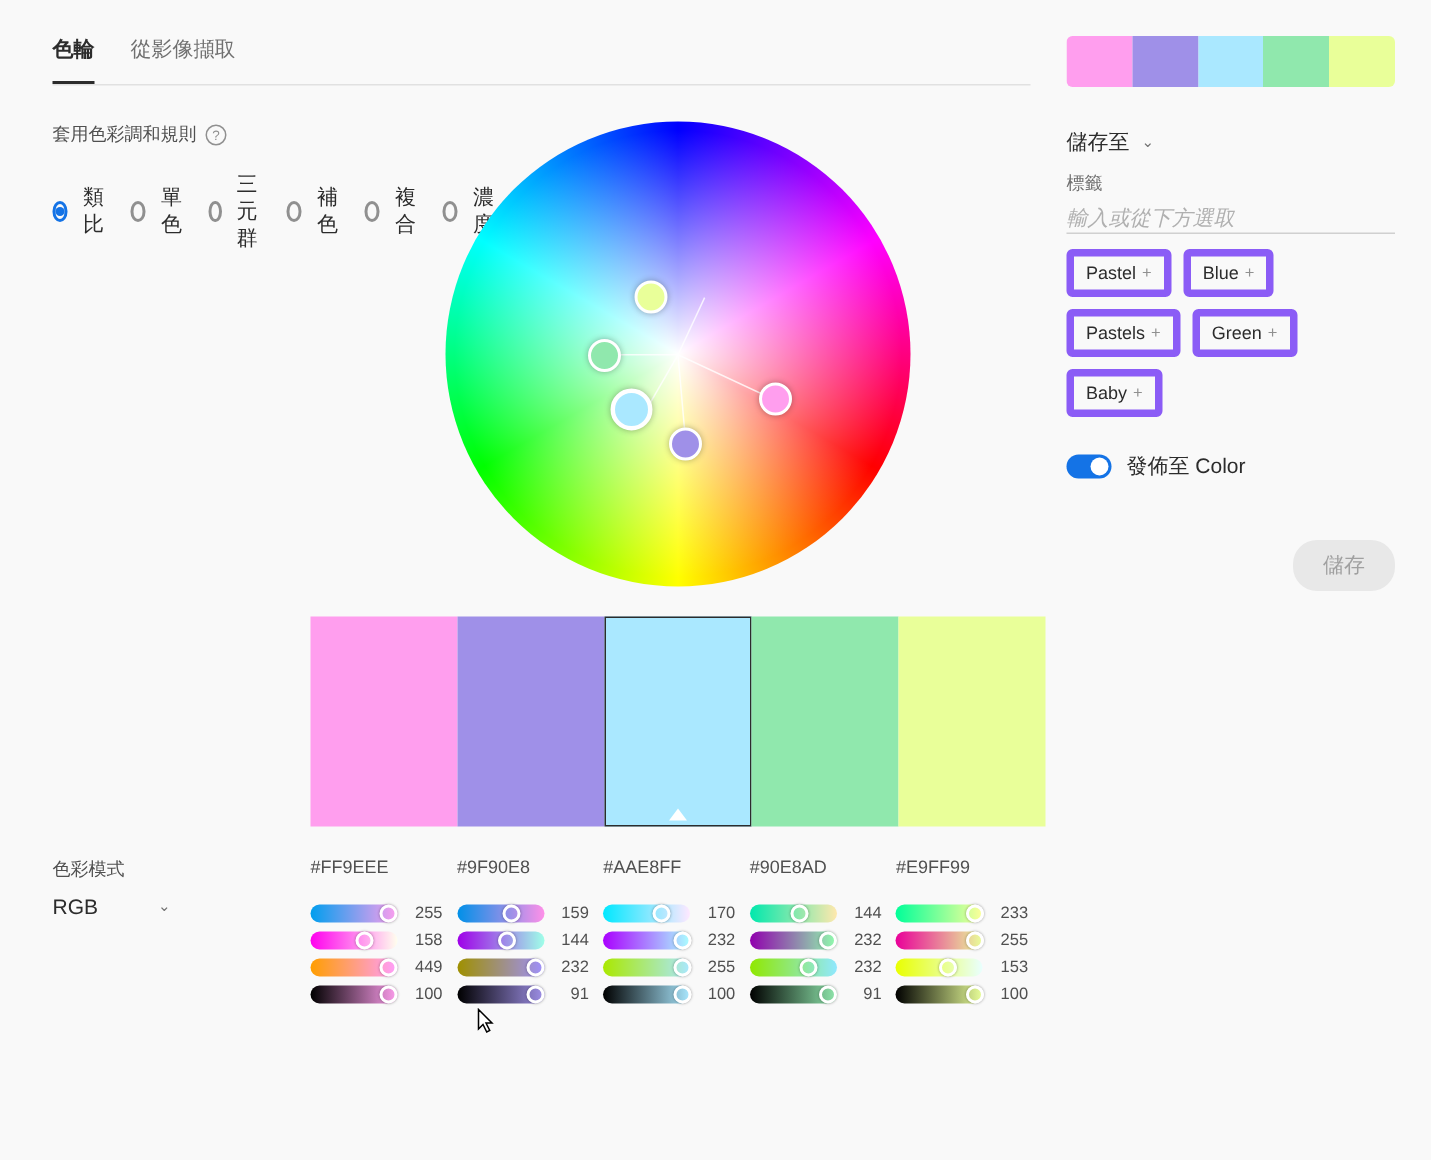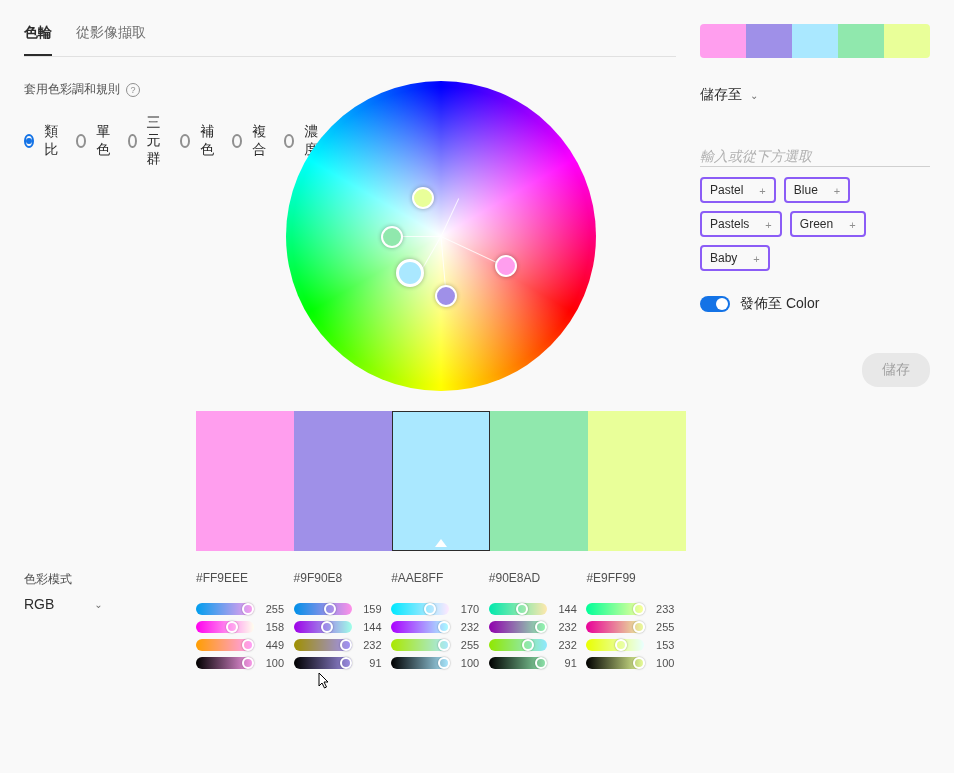--- a/index.html
+++ b/index.html
@@ -1,18 +1,18 @@
 <!DOCTYPE html>
 <html><head>
 <meta charset="utf-8">
 <style>
 * { box-sizing: border-box; margin: 0; padding: 0; }
 body { font-family: -apple-system, "Segoe UI", "Microsoft JhengHei", sans-serif; background: #f9f9f9; color: #2c2c2c; width: 954px; height: 773px; overflow: hidden; }
 .main { display: flex; }
-.left { width: 700px; padding: 24px; }
+.left { width: 700px; padding: 24px; margin-left: 11px; }
 .right { width: 254px; padding: 24px 24px 24px 0; }
 
 
 .tabs { display: flex; gap: 24px; border-bottom: 1px solid #e1e1e1; margin-bottom: 24px; }
 .tab { padding-bottom: 12px; font-size: 14px; color: #707070; cursor: pointer; }
 .tab.active { color: #2c2c2c; font-weight: 600; border-bottom: 2px solid #2c2c2c; }
 
 .content { display: flex; gap: 32px; }
 .rules { width: 140px; }
 .rules-title { font-size: 12px; color: #505050; margin-bottom: 16px; display: flex; align-items: center; gap: 6px; }
@@ -43,27 +43,27 @@
 .values { flex: 1; display: grid; grid-template-columns: repeat(5, 1fr); gap: 0 8px; }
 .hex-label { font-size: 12px; color: #505050; margin-bottom: 18px; font-weight: 500; }
 .slider-row { display: flex; align-items: center; gap: 6px; margin-bottom: 6px; }
 .slider { width: 58px; height: 12px; border-radius: 6px; position: relative; }
 .slider-thumb { position: absolute; width: 12px; height: 12px; border: 2px solid #fff; border-radius: 50%; top: 0; box-shadow: 0 0 2px rgba(0,0,0,0.4); }
 .slider-val { font-size: 11px; color: #505050; width: 24px; text-align: right; }
 
 
 .mini-swatches { display: flex; height: 34px; border-radius: 4px; overflow: hidden; margin-bottom: 28px; }
 .mini-swatch { flex: 1; }
-.save-to { font-size: 14px; display: flex; align-items: center; gap: 8px; margin-bottom: 36px; cursor: pointer; }
+.save-to { font-size: 14px; display: flex; align-items: center; gap: 8px; margin-bottom: 11px; cursor: pointer; }
 .field-row { display: flex; gap: 8px; margin-bottom: 18px; align-items: flex-start; }
 .field-label { font-size: 12px; color: #707070; width: 16px; line-height: 1.2; }
 .field-input { flex: 1; font-size: 14px; border: none; border-bottom: 1px solid #d0d0d0; background: transparent; padding: 2px 0; outline: none; }
 .field-input::placeholder { color: #b0b0b0; font-style: italic; }
 .tag-list { display: flex; flex-wrap: wrap; gap: 8px; margin-top: 10px; }
-.tag { border: 2px solid #8b5cf6; border-radius: 4px; padding: 4px 8px; font-size: 12px; display: flex; align-items: flex-end; gap: 16px; cursor: pointer; }
+.tag { border: 5px solid #8b5cf6; border-radius: 4px; padding: 4px 8px; font-size: 12px; display: flex; align-items: center; gap: 4px; cursor: pointer; }
 .tag-plus { font-size: 11px; color: #909090; }
 .publish-row { display: flex; align-items: center; gap: 10px; margin-top: 24px; font-size: 14px; }
 .toggle { width: 30px; height: 16px; background: #1473e6; border-radius: 8px; position: relative; cursor: pointer; }
 .toggle::after { content: ""; position: absolute; width: 12px; height: 12px; background: #fff; border-radius: 50%; top: 2px; right: 2px; }
 .save-btn { float: right; margin-top: 40px; background: #e8e8e8; color: #a0a0a0; border-radius: 16px; padding: 8px 20px; font-size: 14px; border: none; }
 .cursor { position: absolute; left: 318px; top: 672px; font-size: 14px; pointer-events: none; z-index: 10; }
 </style>
 </head>
 <body>
 
@@ -290,20 +290,21 @@
         <div class="mini-swatch" style="background: rgb(159, 144, 232);"></div>
         <div class="mini-swatch" style="background: rgb(170, 232, 255);"></div>
         <div class="mini-swatch" style="background: rgb(144, 232, 173);"></div>
         <div class="mini-swatch" style="background: rgb(233, 255, 153);"></div>
       </div>
     <div class="save-to">
       <span>儲存至</span>
       <span class="chev">⌄</span>
     </div>
     <div>
+      <div class="field-label" style="width:auto">標籤</div>
       <input class="field-input" style="width: 100%; margin-top: 6px; font-style: italic;" placeholder="輸入或從下方選取">
       <div class="tag-list" id="tag-list">
           <div class="tag">
             <span>Pastel</span>
             <span class="tag-plus">+</span>
           </div>
           <div class="tag">
             <span>Blue</span>
             <span class="tag-plus">+</span>
           </div>

